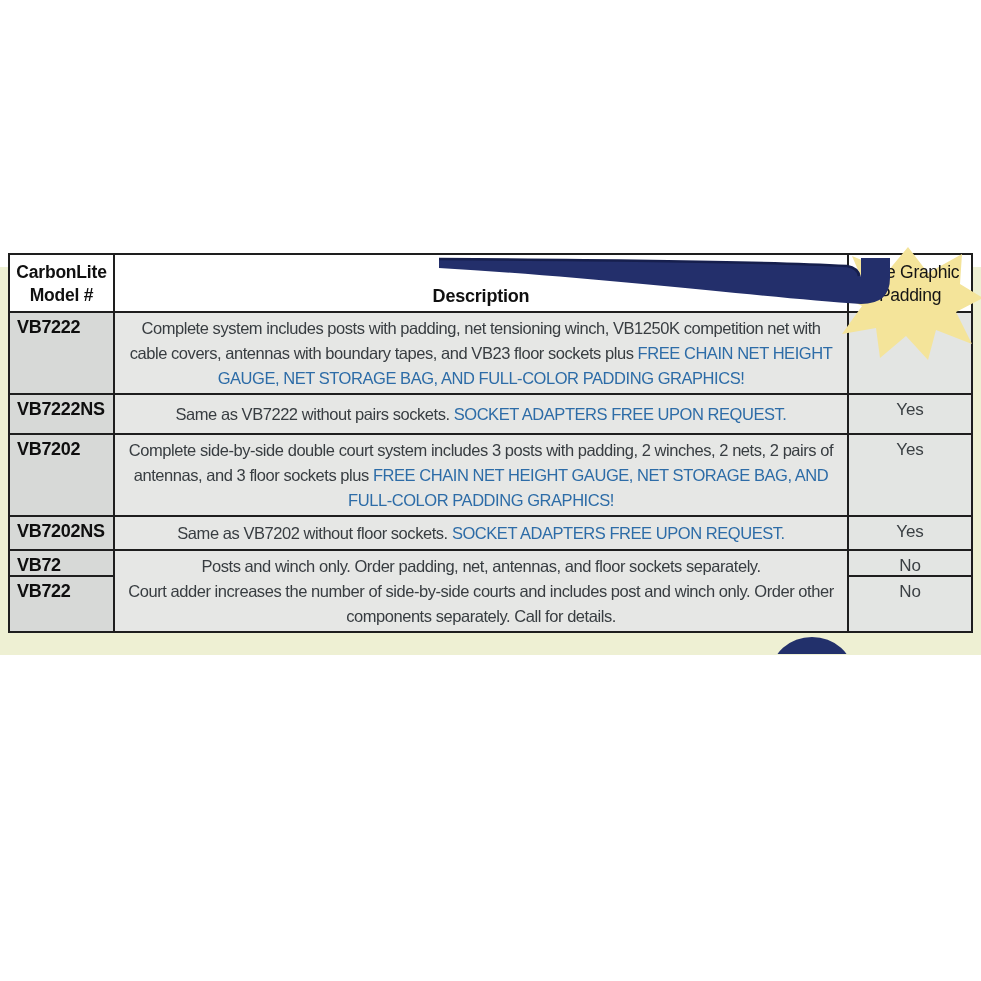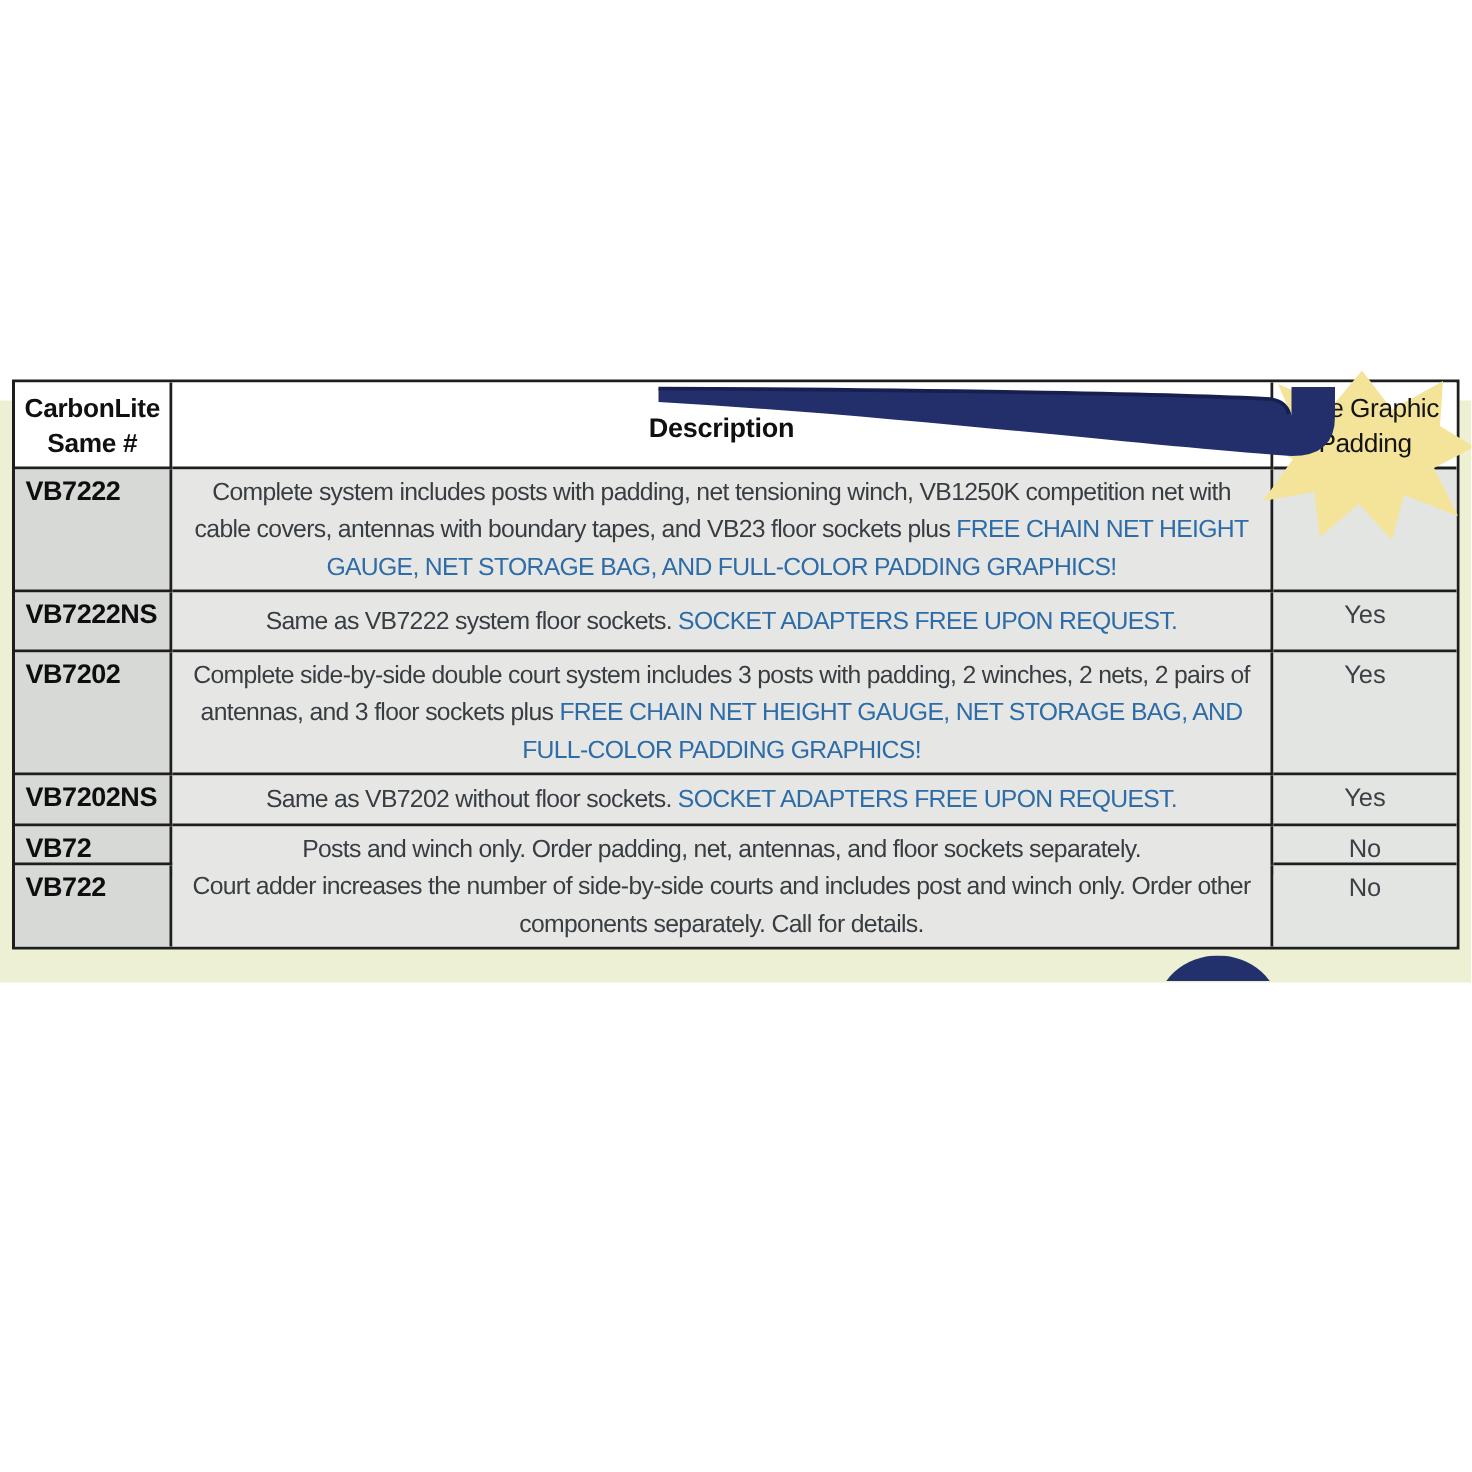--- a/index.html
+++ b/index.html
@@ -22,21 +22,21 @@
   .t-row{display:flex;width:100%;box-sizing:border-box;}
   .cell{box-sizing:border-box;border-right:2px solid #1e1e1e;border-bottom:2px solid #1e1e1e;}
   .t-row .cell:last-child{border-right:none;}
   .t-row.last .cell{border-bottom:none;}
   .col-model{width:105px;flex:0 0 105px;}
   .col-desc{width:734px;flex:0 0 734px;}
   .col-pad{width:124px;flex:1 1 auto;}
   
   .hdr{background:#ffffff;display:flex;flex-direction:column;justify-content:flex-end;align-items:center;}
   .hdr-model{font-weight:bold;font-size:17.5px;line-height:23px;color:#101010;text-align:center;padding-bottom:4px;letter-spacing:-0.2px;}
-  .hdr-desc{font-weight:bold;font-size:18px;color:#101010;text-align:left;padding-bottom:15px;letter-spacing:-0.2px;}
+  .hdr-desc{font-weight:bold;font-size:18px;color:#101010;text-align:left;padding-bottom:4px;letter-spacing:-0.2px;}
   .hdr-pad{position:relative;overflow:visible;}
   .hdr-pad-text{position:relative;z-index:6;font-weight:normal;font-size:17.5px;line-height:23px;color:#141414;text-align:center;padding-bottom:4px;letter-spacing:-0.3px;}
   #starburst{position:absolute;left:-18px;top:-10px;width:154px;height:118px;z-index:5;overflow:visible;}
   
   .cell-model{background:#d7d9d7;padding:3px 4px 0 7px;font-weight:bold;font-size:18px;line-height:22px;color:#0e0e0e;letter-spacing:-0.3px;}
   .cell-desc{background:#e6e7e5;display:flex;align-items:center;justify-content:center;text-align:center;padding:15px 10px;
              font-size:16.5px;line-height:25px;letter-spacing:-0.45px;}
   .cell-pad{background:#e3e5e3;text-align:center;padding-top:3px;font-size:17px;line-height:23px;color:#3b4044;}
   .seg-dark{color:#383d41;}
   .seg-blue{color:#2d6ca7;}
@@ -52,21 +52,21 @@
 <div id="canvas">
 
   <div id="scan-strip"></div>
 
   <div id="spec-table">
 
     <div class="t-row" style="height:78px">
       <div class="cell col-model hdr">
         <div class="hdr-model">
           <div>CarbonLite</div>
-          <div>Same #</div>
+          <div>Model #</div>
         </div>
       </div>
       <div class="cell col-desc hdr">
         <div class="hdr-desc">Description</div>
       </div>
       <div class="cell col-pad hdr hdr-pad">
         <svg id="starburst" viewBox="0 0 154 118">
           <polygon fill="#f4e49a" points="77,2 97,28 131,9 129,39 152,53 125,67 141,99 105,85 97,115 75,91 49,113 45,83 11,89 31,61 2,47 33,39 21,11 57,26"></polygon>
         </svg>
         <div class="hdr-pad-text">
@@ -86,21 +86,21 @@
       <div class="cell col-pad cell-pad">
         <span>Yes</span>
       </div>
     </div>
 
     <div class="t-row" style="height:40px">
       <div class="cell col-model cell-model">
         <span>VB7222NS</span>
       </div>
       <div class="cell col-desc cell-desc">
-        <div><span class="seg-dark">Same as VB7222 system floor sockets. </span><span class="seg-blue">SOCKET ADAPTERS FREE UPON REQUEST.</span></div>
+        <div><span class="seg-dark">Same as VB7222 without pairs sockets. </span><span class="seg-blue">SOCKET ADAPTERS FREE UPON REQUEST.</span></div>
       </div>
       <div class="cell col-pad cell-pad">
         <span>Yes</span>
       </div>
     </div>
 
     <div class="t-row" style="height:82px">
       <div class="cell col-model cell-model">
         <span>VB7202</span>
       </div>

